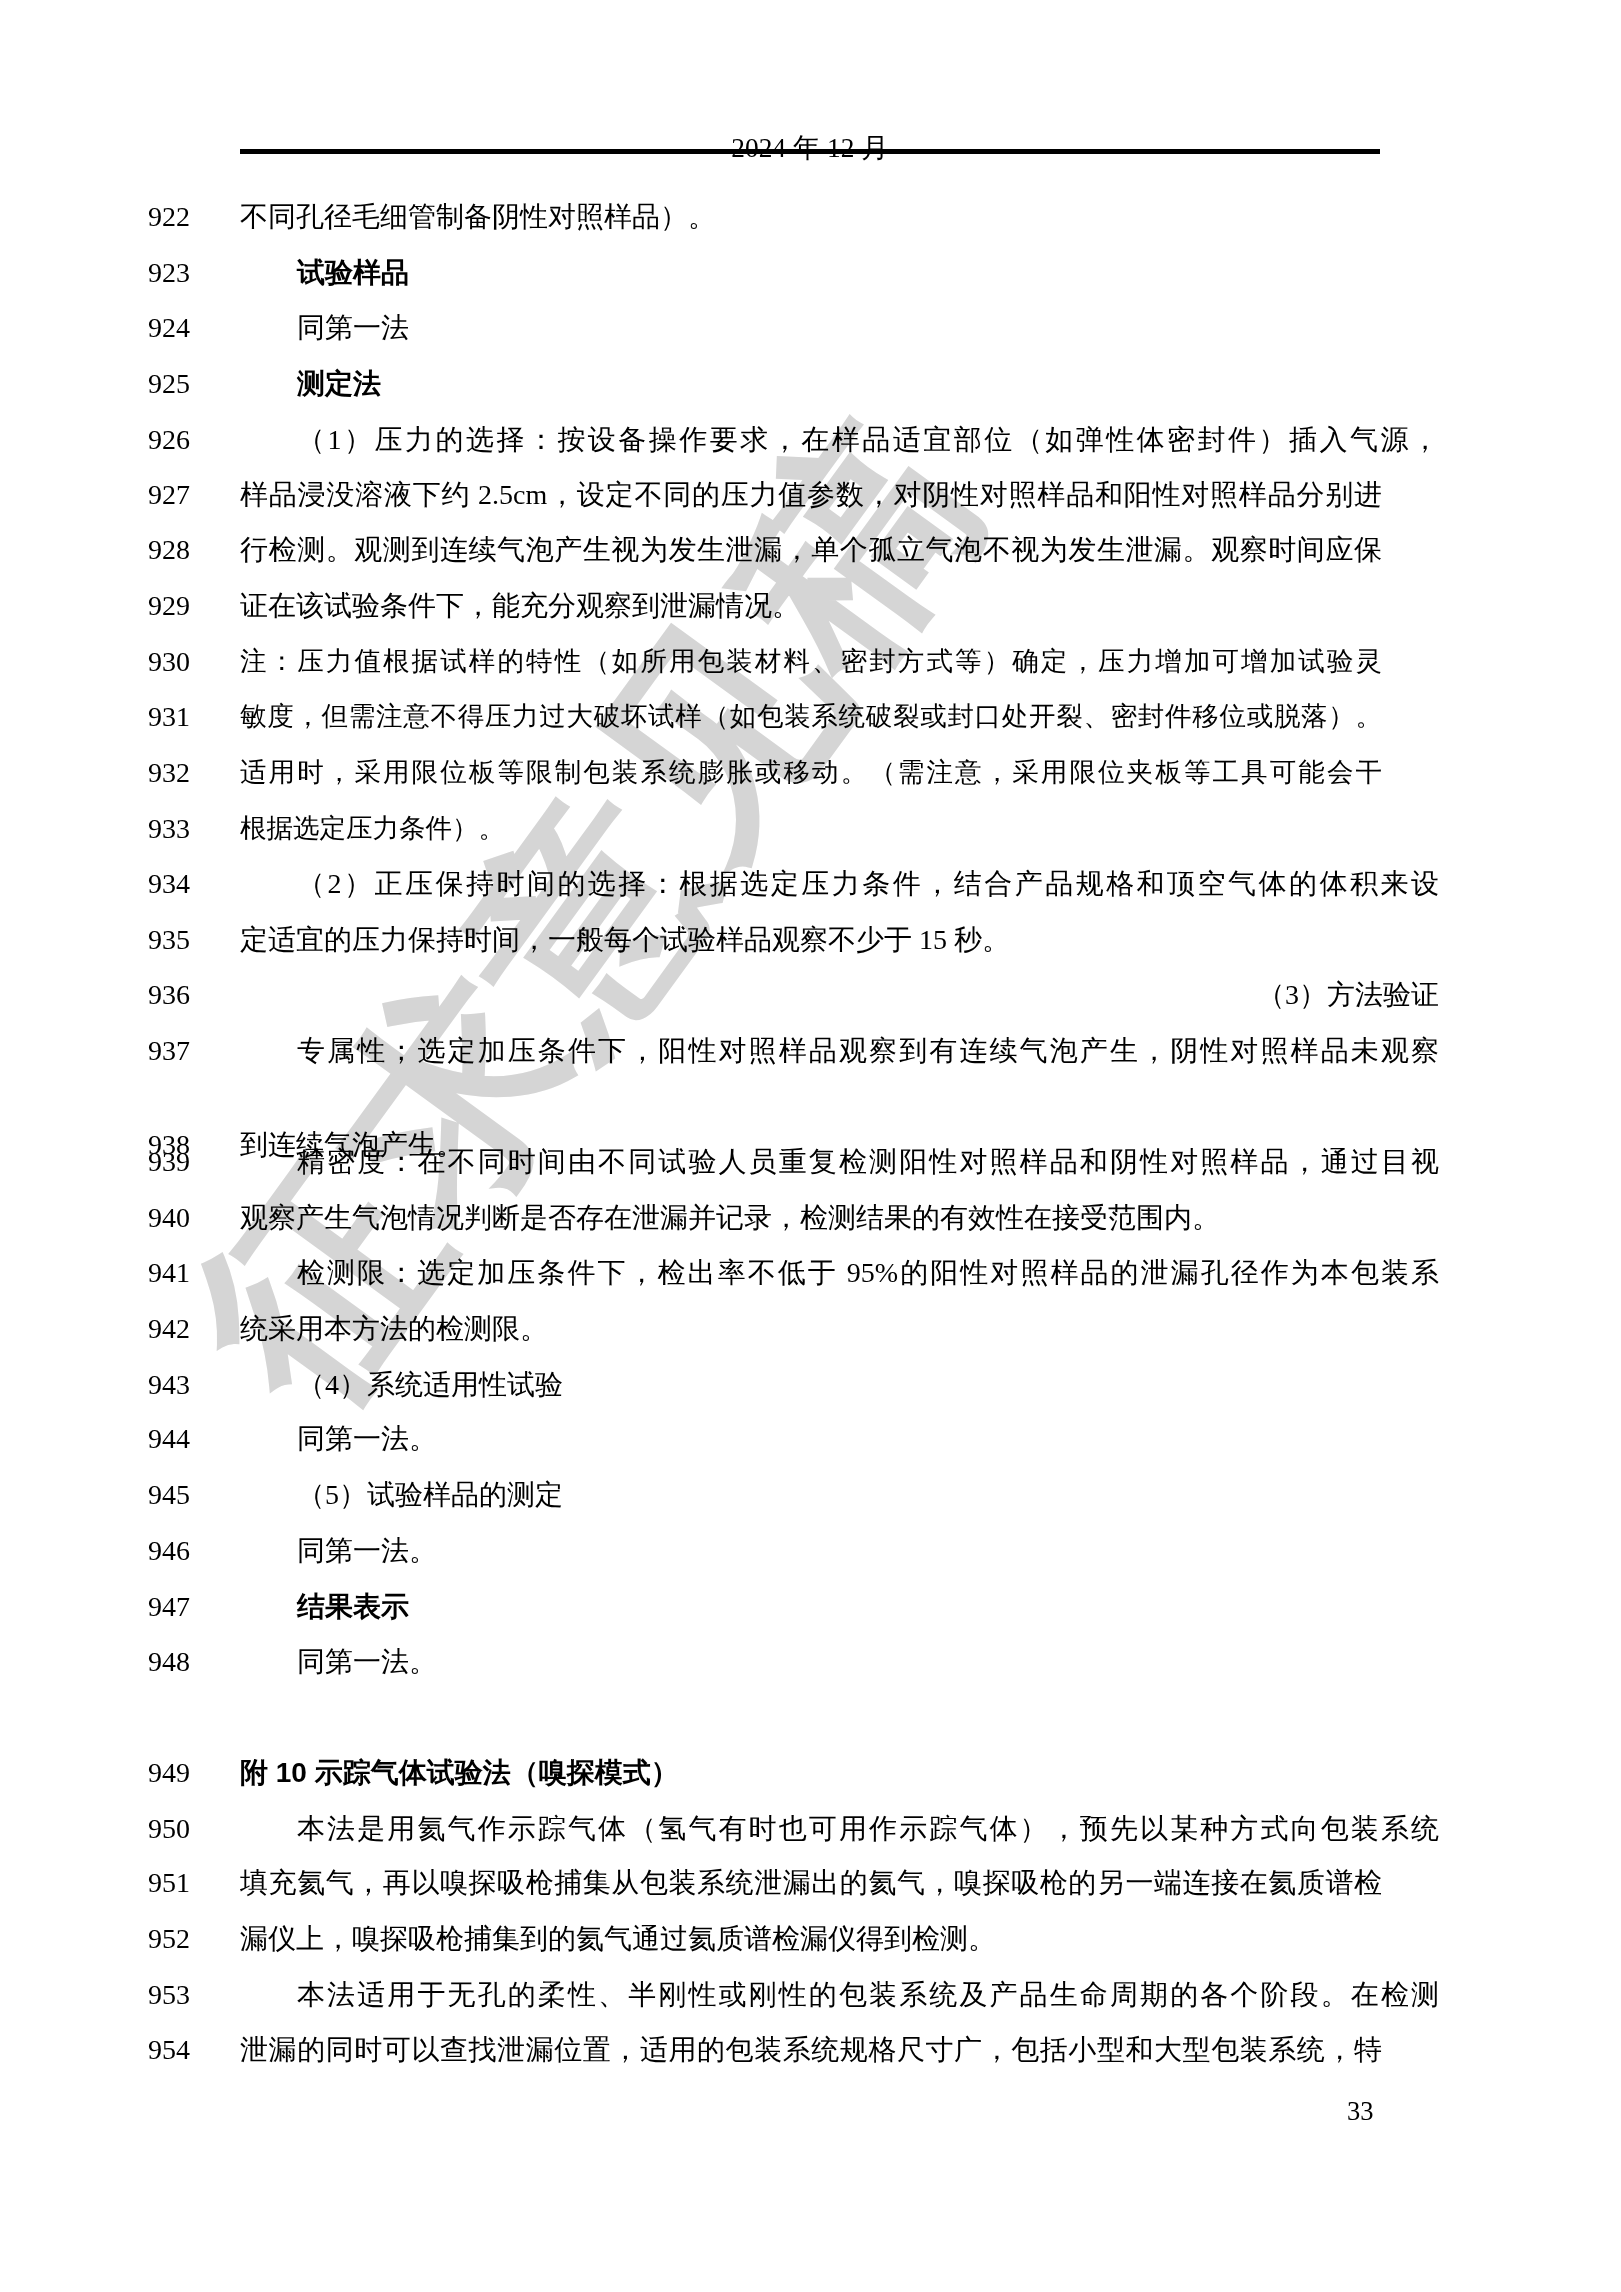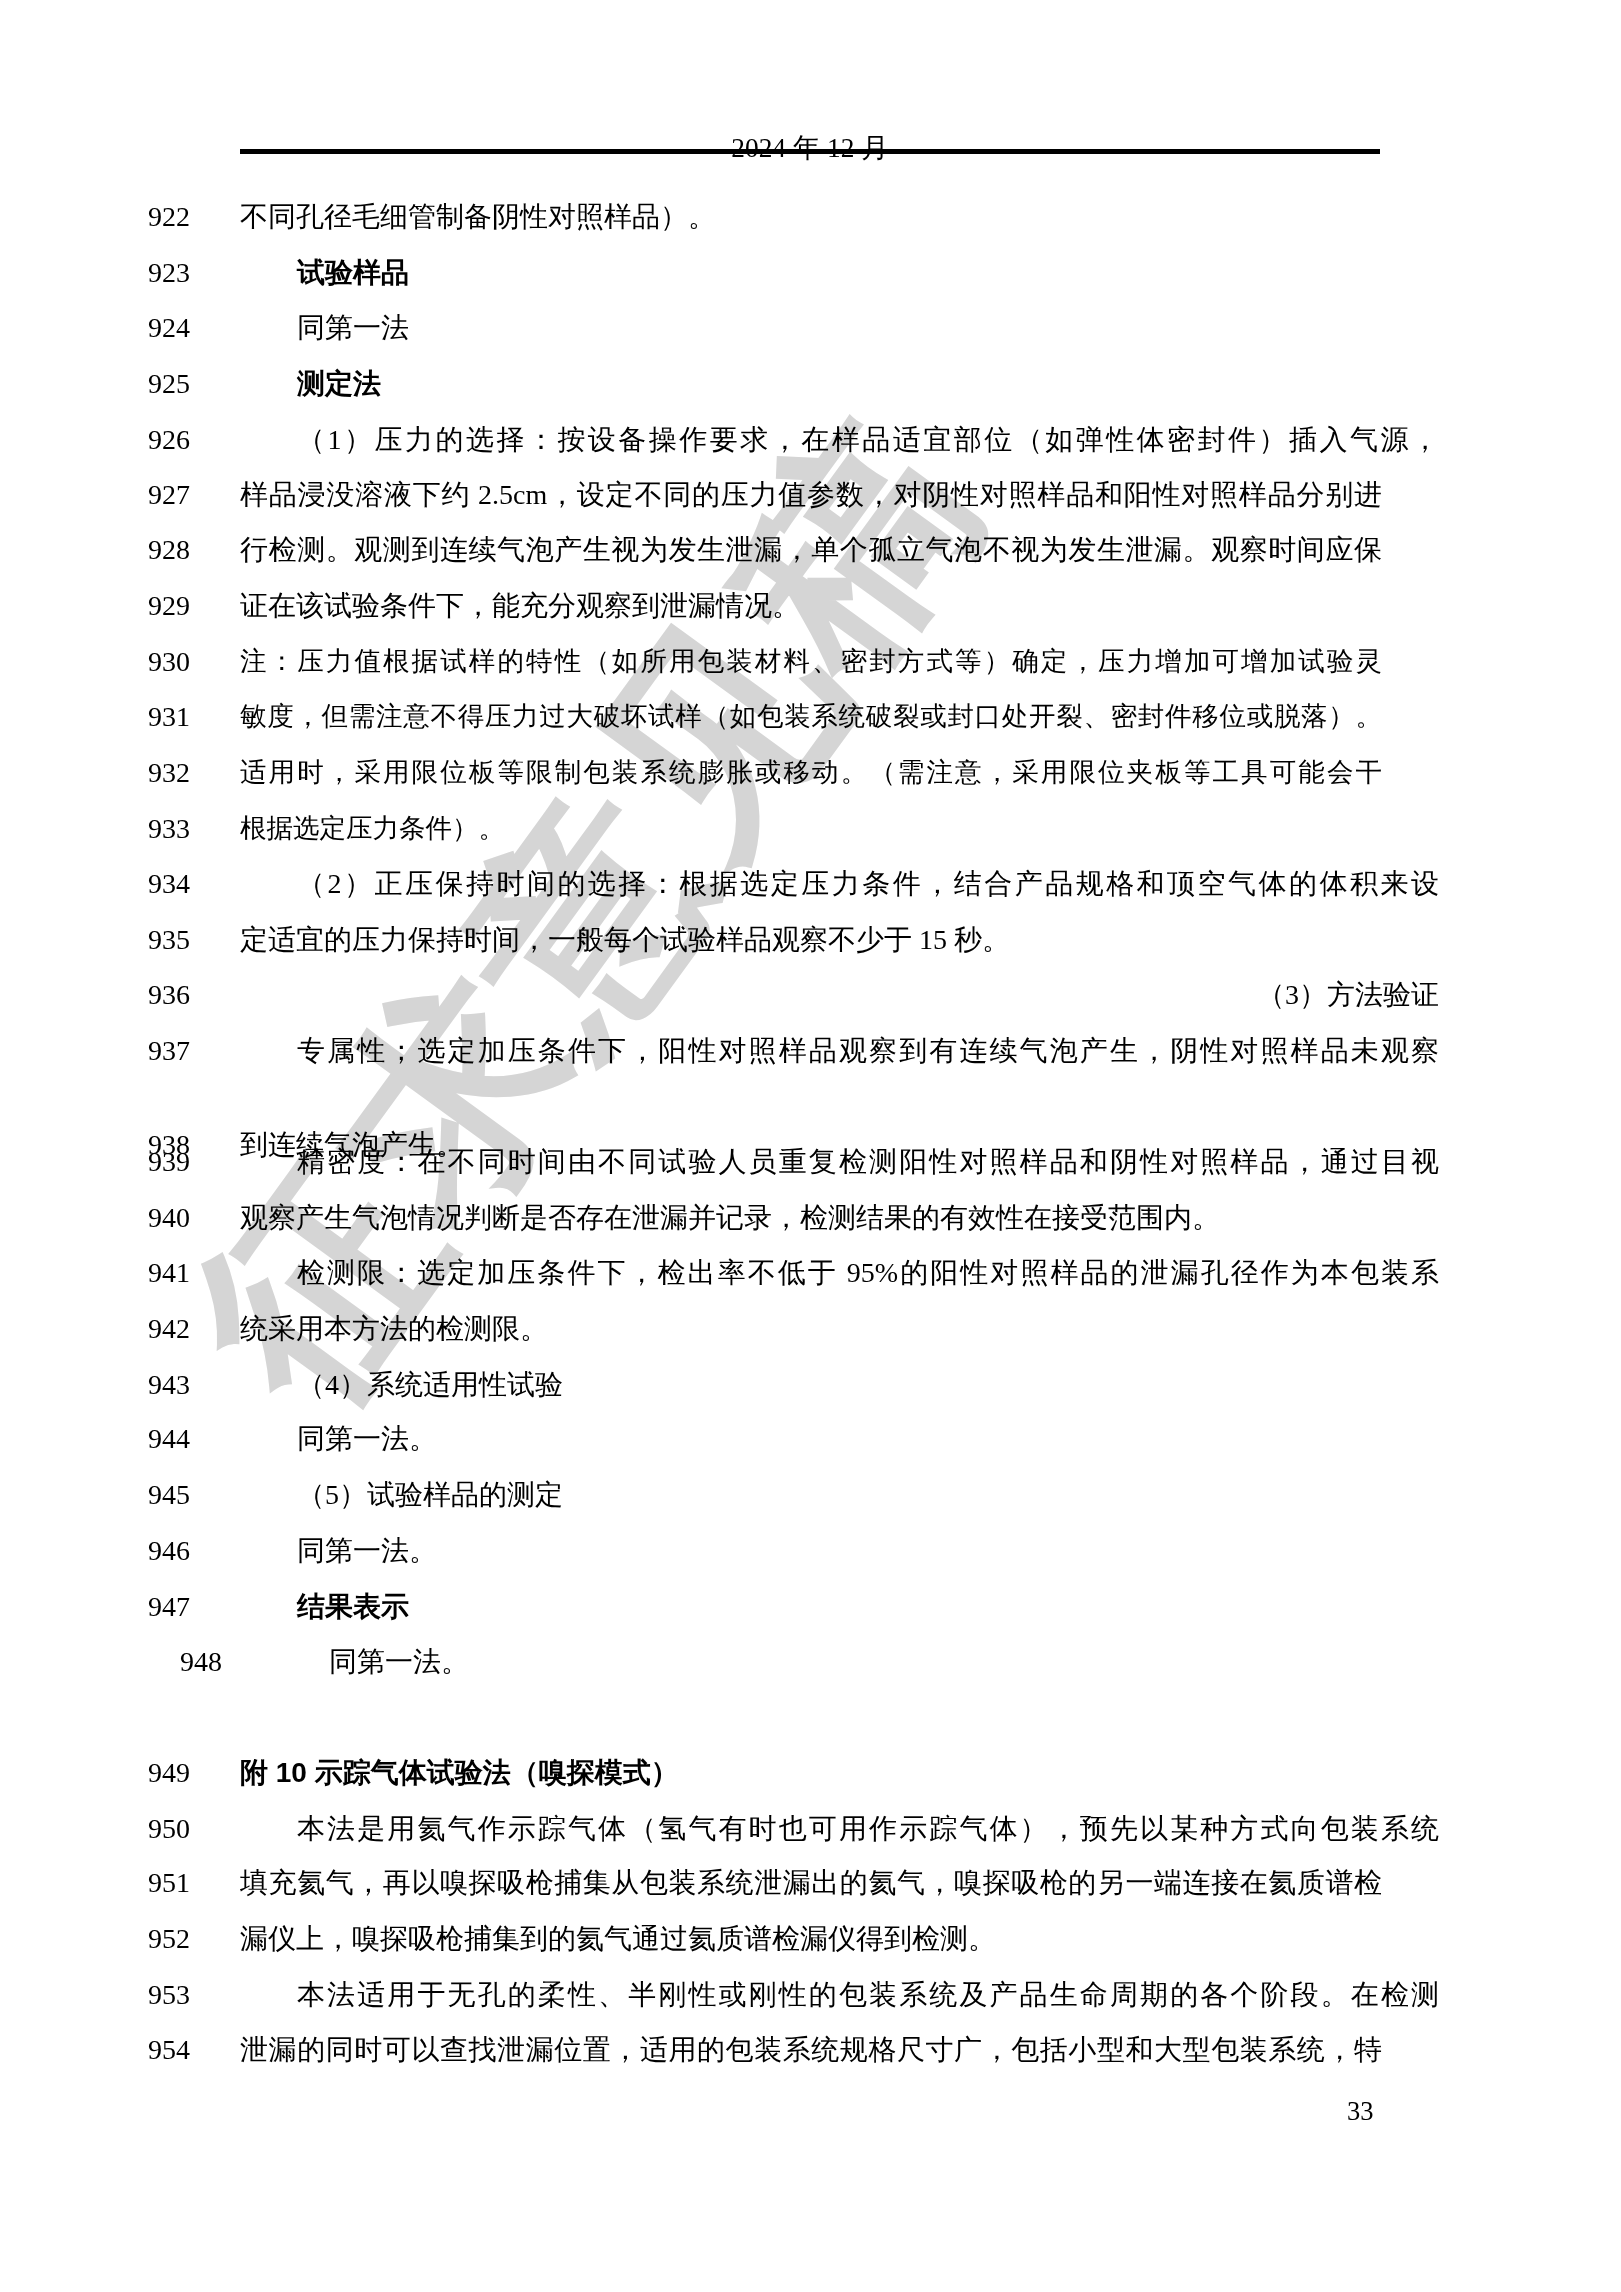--- a/index.html
+++ b/index.html
@@ -196,21 +196,21 @@
         <div class="line-text" style="padding-left: 57px;">（5）试验样品的测定</div>
       </div>
       <div class="line-row" style="top: 1522px;">
         <div class="line-no">946</div>
         <div class="line-text" style="padding-left: 57px;">同第一法。</div>
       </div>
       <div class="line-row" style="top: 1578px;">
         <div class="line-no">947</div>
         <div class="line-text bold" style="padding-left: 57px;">结果表示</div>
       </div>
-      <div class="line-row" style="top: 1633px; margin-left: 32px;">
+      <div class="line-row" style="top: 1633px;">
         <div class="line-no">948</div>
         <div class="line-text" style="padding-left: 57px;">同第一法。</div>
       </div>
       <div class="line-row" style="top: 1744px;">
         <div class="line-no">949</div>
         <div class="line-text bold">附 10 示踪气体试验法（嗅探模式）</div>
       </div>
       <div class="line-row" style="top: 1800px;">
         <div class="line-no">950</div>
         <div class="line-text justify" style="padding-left: 57px;">本法是用氦气作示踪气体（氢气有时也可用作示踪气体），预先以某种方式向包装系统</div>

